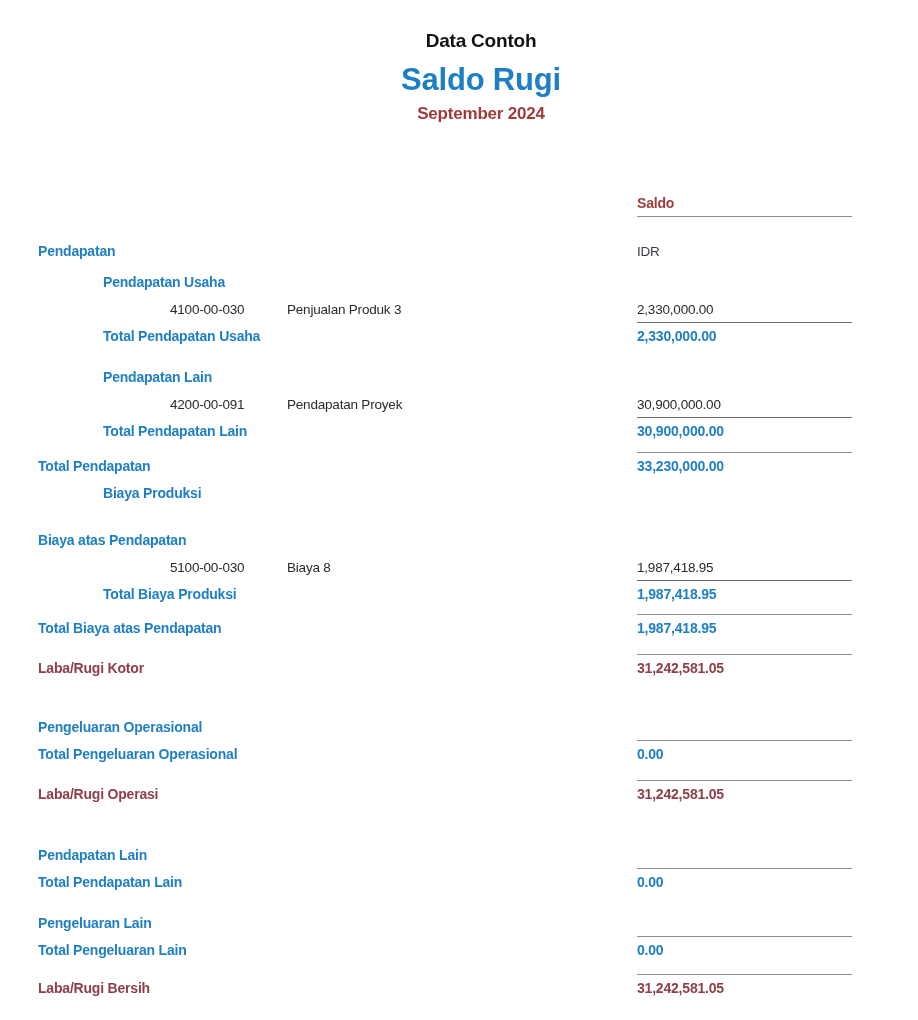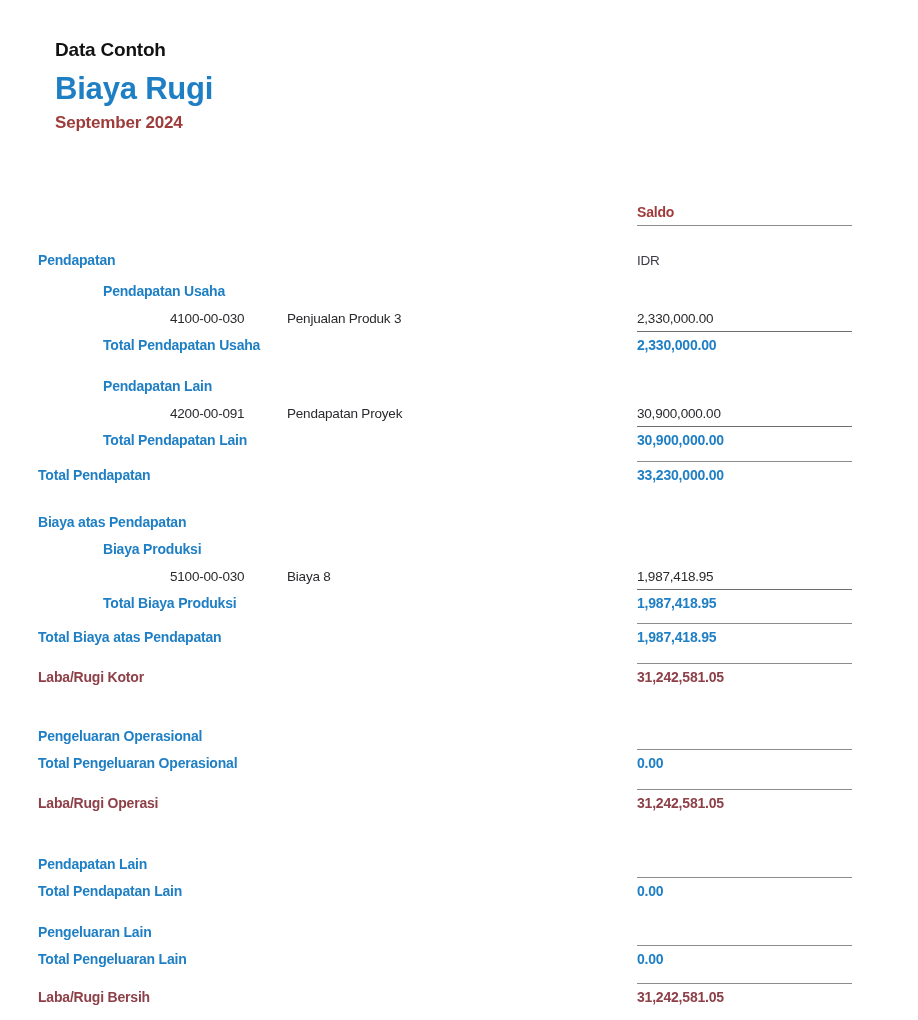--- a/index.html
+++ b/index.html
@@ -15,21 +15,21 @@
   html,body{background:#ffffff;}
   body{
     width:918px;height:1020px;overflow:hidden;
     font-family:"Liberation Sans","DejaVu Sans",sans-serif;
     color:var(--ink);
     letter-spacing:-0.2px;
   }
   .page{width:918px;height:1020px;background:#fff;}
 
   
-  .rpt-header{padding:37px 0 0 44px;text-align:left;margin-left:11px;}
+  .rpt-header{padding:28px 0 0 44px;text-align:center;}
   .company{font-size:19px;font-weight:bold;color:#121212;line-height:26px;}
   .rpt-title{font-size:31px;font-weight:bold;color:var(--blue);line-height:44px;margin-top:4px;}
   .rpt-period{font-size:17px;font-weight:bold;color:var(--red-header);line-height:24px;}
 
   
   .tbl{padding:0 66px 0 38px;}
   .row{display:flex;align-items:stretch;height:27px;}
   .lbl{flex:1;line-height:27px;font-size:14px;font-weight:bold;white-space:nowrap;}
   .val{width:215px;line-height:27px;text-align:left;font-size:14px;font-weight:bold;white-space:nowrap;}
   .lvl2 .lbl{padding-left:65px;}
@@ -62,21 +62,21 @@
   .sep-5{margin-top:10px;}
   .currency{font-weight:normal;font-size:13.5px;color:#3B3B44;}
 </style>
 </head>
 <body>
 
 <div class="page">
 
   <div class="rpt-header">
     <div class="company">Data Contoh</div>
-    <div class="rpt-title">Biaya Rugi</div>
+    <div class="rpt-title">Saldo Rugi</div>
     <div class="rpt-period">September 2024</div>
   </div>
 
   <div class="tbl">
 
     <div class="row r-saldo">
       <div class="lbl"></div>
       <div class="val redhead u-gray">Saldo</div>
     </div>
 
@@ -115,27 +115,27 @@
       <div class="val blue">30,900,000.00</div>
     </div>
 
     <div class="sep sep-1"></div>
 
     <div class="row">
       <div class="lbl blue">Total Pendapatan</div>
       <div class="val blue">33,230,000.00</div>
     </div>
 
+    <div class="row lvl2">
+      <div class="lbl blue">Biaya Produksi</div>
+      <div class="val"></div>
+    </div>
+
     <div class="row r-biaya">
       <div class="lbl blue">Biaya atas Pendapatan</div>
-      <div class="val"></div>
-    </div>
-
-    <div class="row lvl2">
-      <div class="lbl blue">Biaya Produksi</div>
       <div class="val"></div>
     </div>
 
     <div class="row lvl3">
       <div class="lbl darktxt"><span class="acct">5100-00-030</span><span>Biaya 8</span></div>
       <div class="val darktxt u-bottom">1,987,418.95</div>
     </div>
 
     <div class="row lvl2">
       <div class="lbl blue">Total Biaya Produksi</div>

